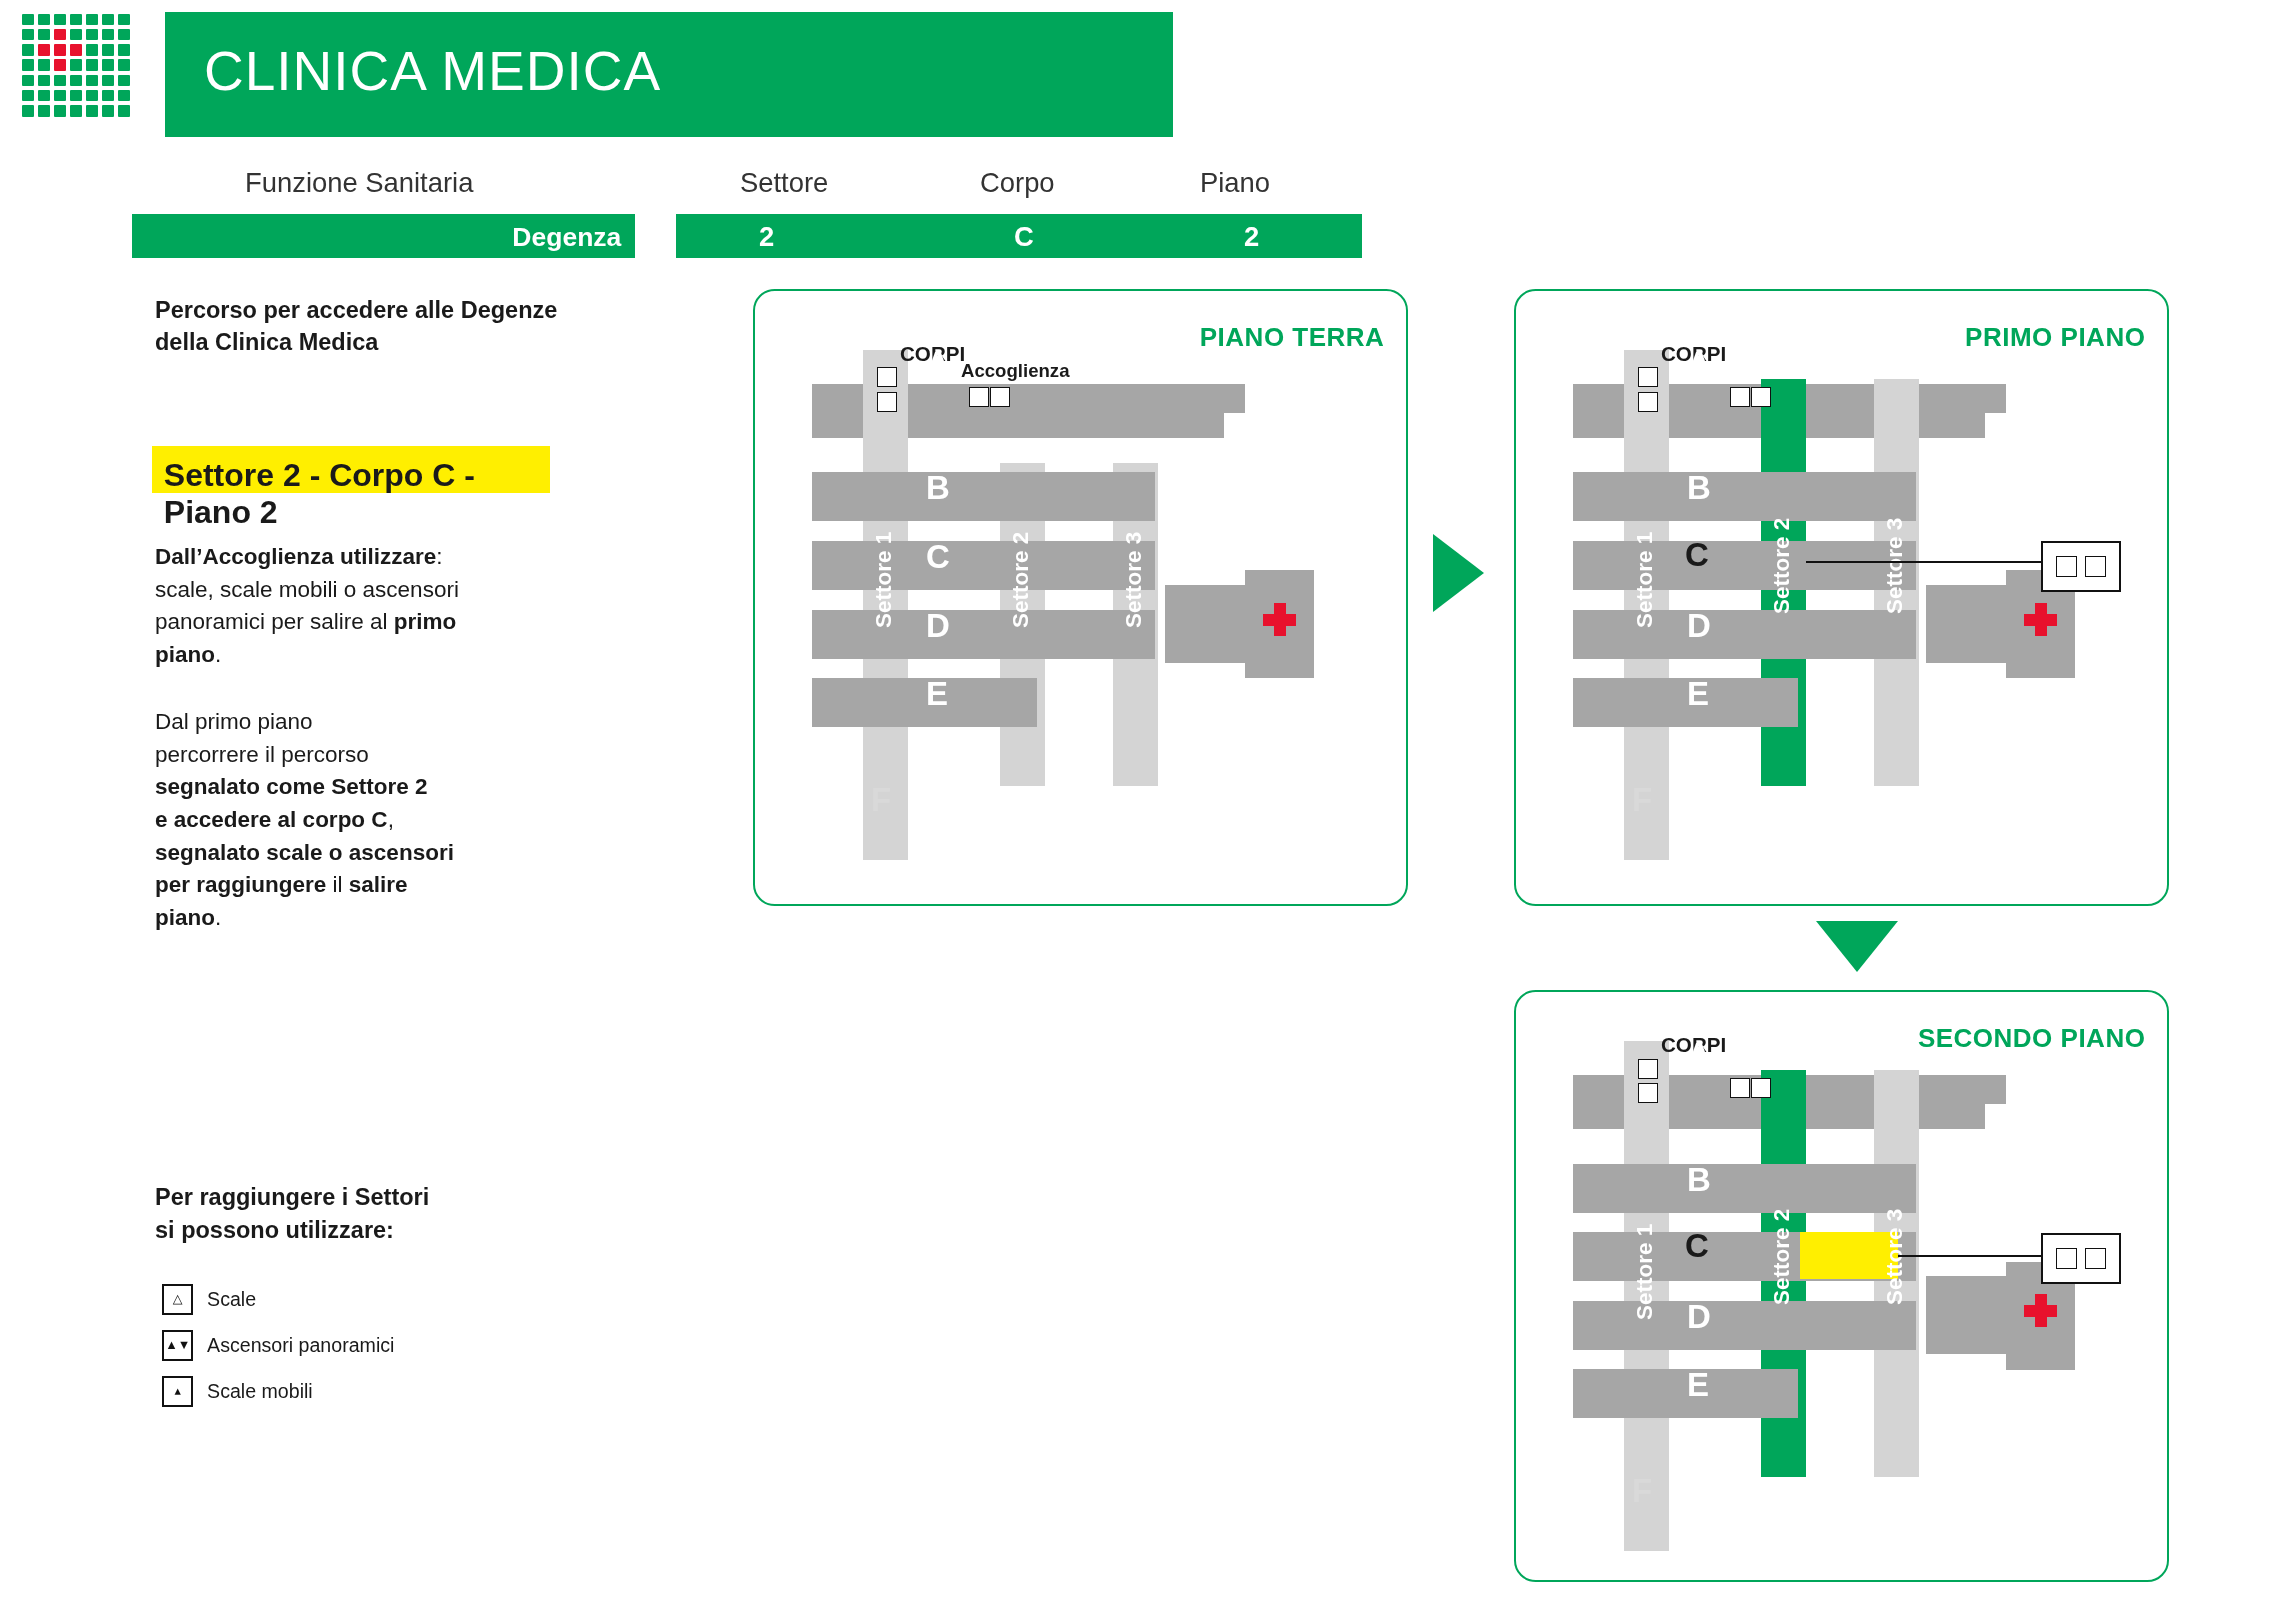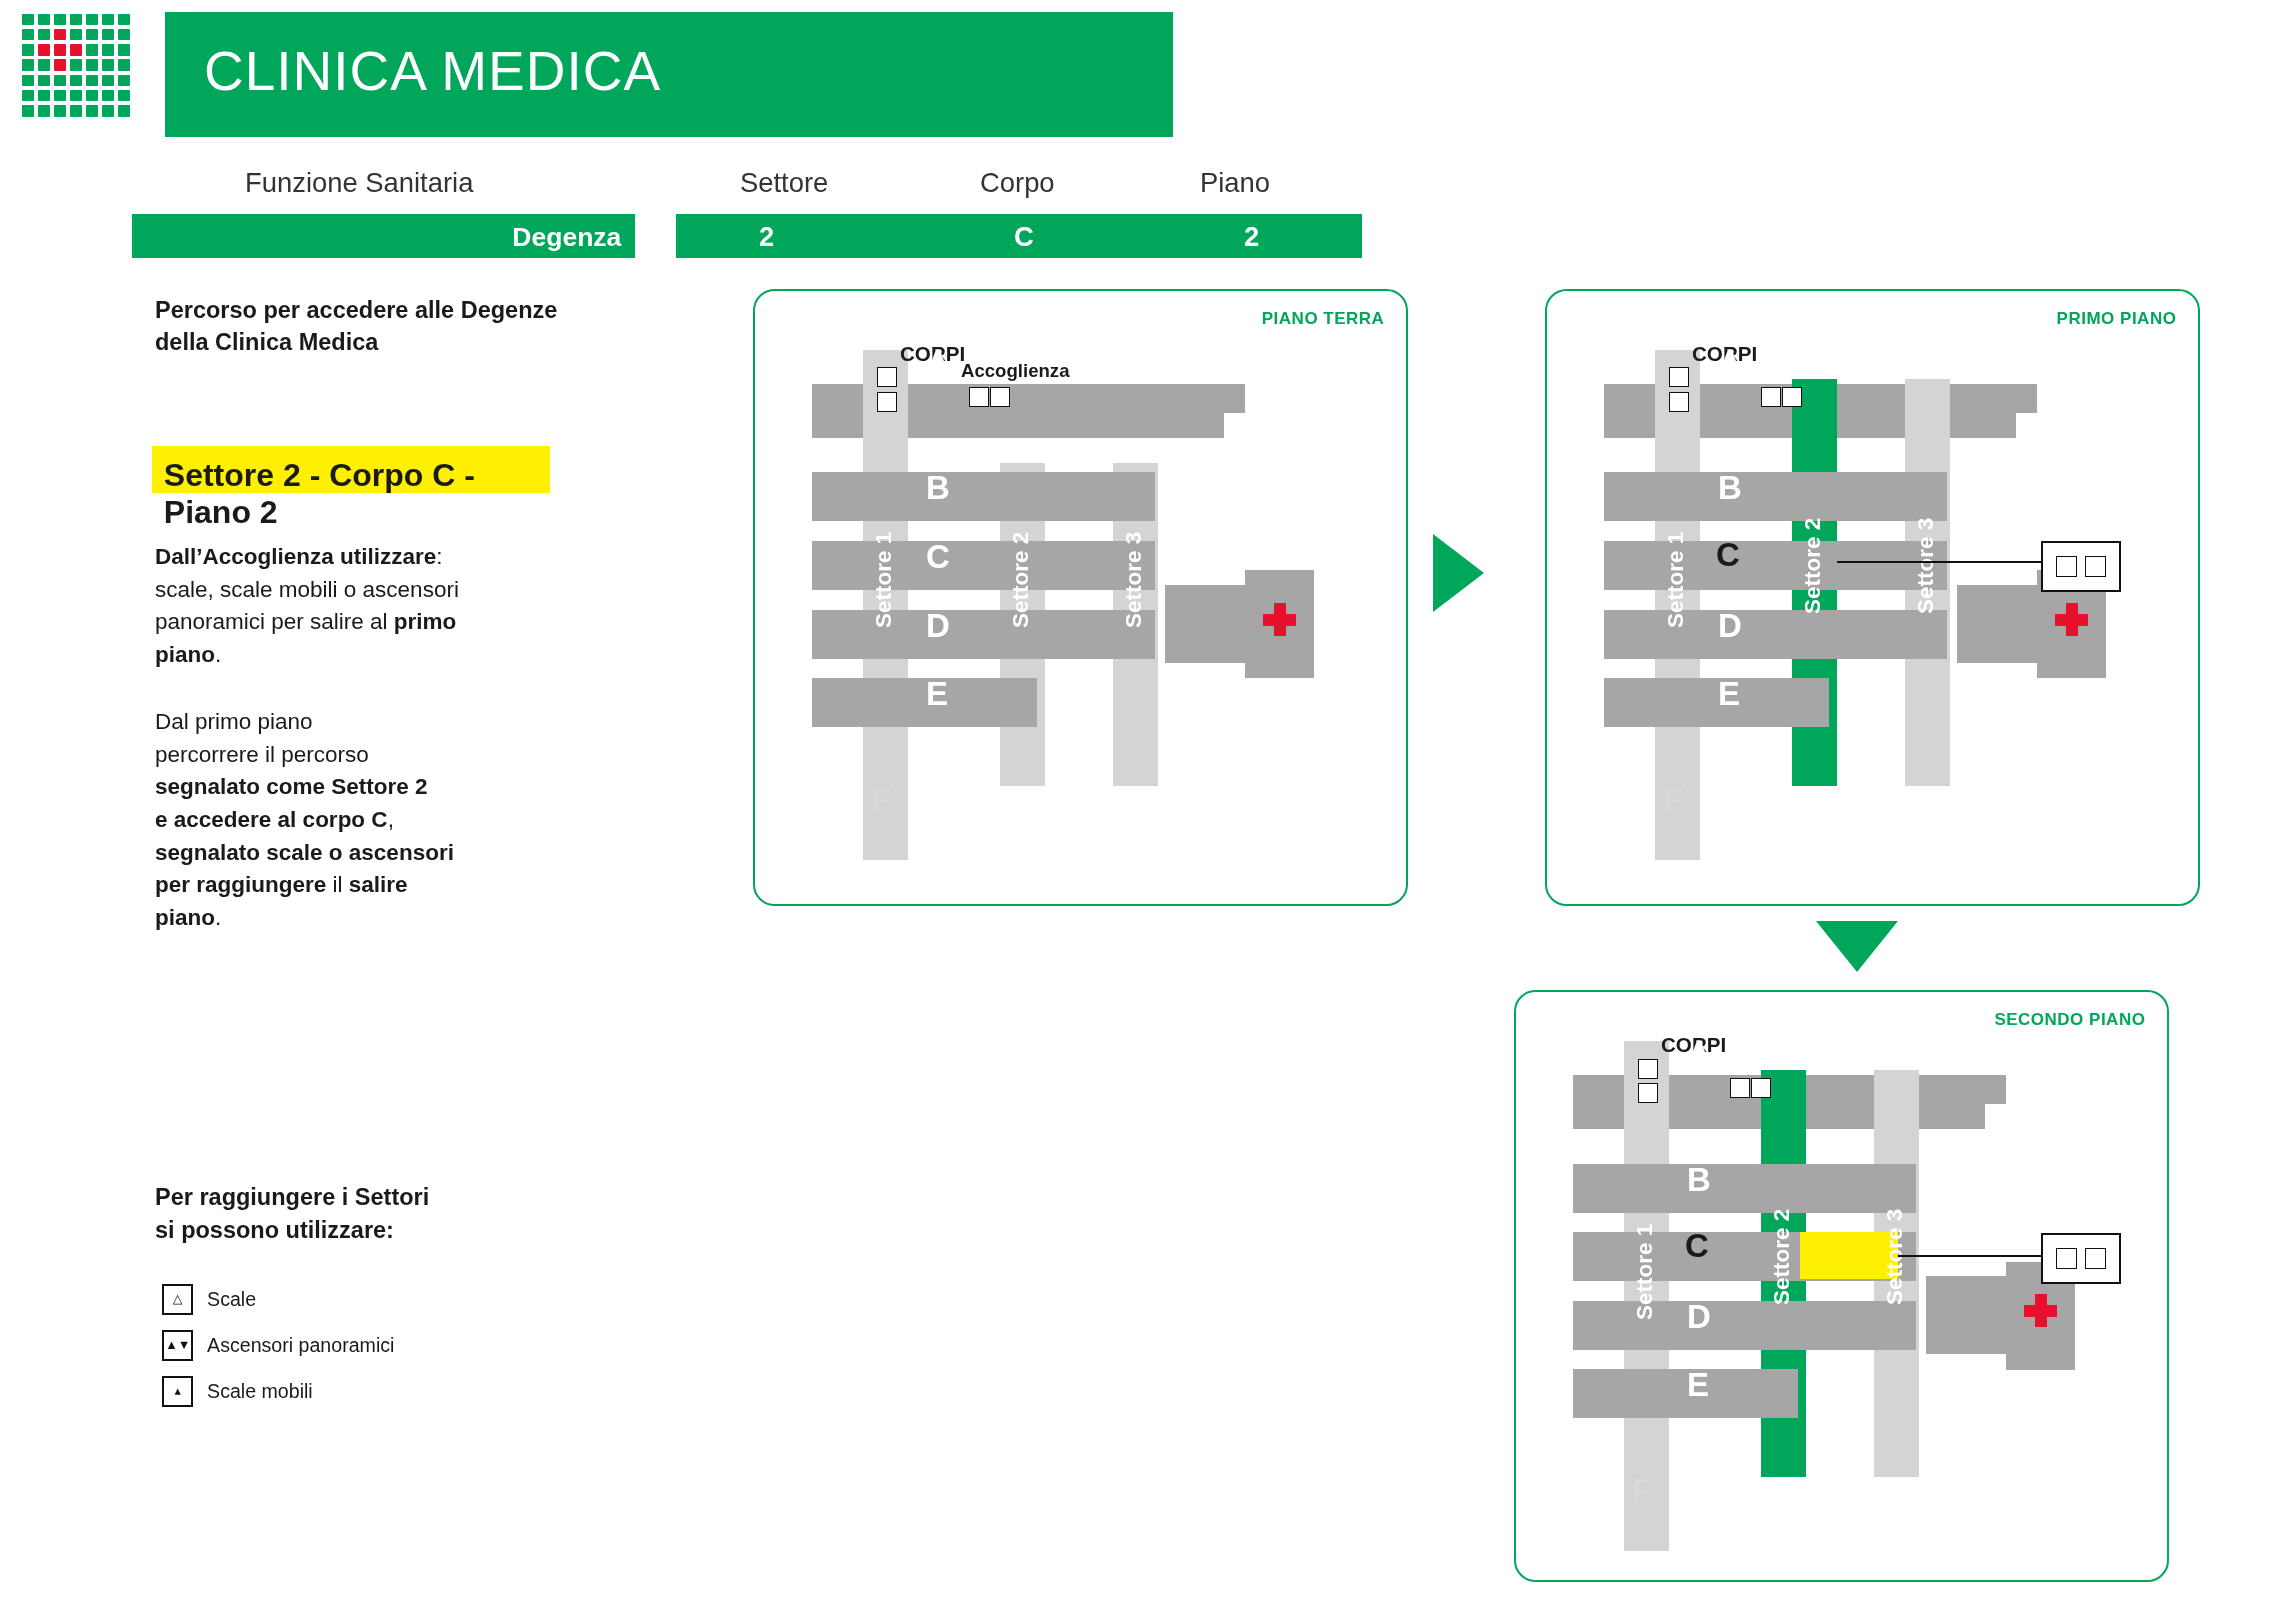--- a/index.html
+++ b/index.html
@@ -90,21 +90,21 @@
   }
   .legend-item .lbl{vertical-align:middle;}
   .li1{top:1284px;} .li2{top:1330px;} .li3{top:1376px;}
 
   
   .card{
     position:absolute;border:2.9px solid #00a65a;border-radius:21.6px;background:#fff;
     overflow:hidden;
   }
   .card-title{
-    position:absolute;right:21.6px;top:18px;color:#00a65a;font-weight:bold;font-size:17px;
+    position:absolute;right:21.6px;top:31px;color:#00a65a;font-weight:bold;font-size:26px;
     letter-spacing:0.5px;
   }
   .card-inner{position:absolute;left:0;top:0;width:100%;height:100%;}
   .blk{position:absolute;background:#a6a6a6;}
   .lightcol{position:absolute;background:#d4d4d4;}
   .greencol{position:absolute;background:#00a65a;}
   .vlabel{
     position:absolute;color:#ffffff;font-weight:bold;font-size:22.5px;
     writing-mode:vertical-rl;text-orientation:mixed;transform:rotate(180deg);
     text-align:center;letter-spacing:0px;
@@ -300,21 +300,21 @@
     <div class="corpo-letter" style="left:171px;top:178px;">B</div>
     <div class="corpo-letter" style="left:171px;top:247px;">C</div>
     <div class="corpo-letter" style="left:171px;top:316px;">D</div>
     <div class="corpo-letter" style="left:171px;top:384px;">E</div>
     <div class="corpo-letter grey" style="left:116px;top:490px;">F</div>
   </div>
 </div>
 
 <div class="arrow-right" style="left:1433px;top:534px;"></div>
 
-<div class="card" style="left:1514px;top:289px;width:651px;height:613px;margin-left:31px;">
+<div class="card" style="left:1514px;top:289px;width:651px;height:613px;">
   <div class="card-title">PRIMO PIANO</div>
   <div class="card-inner">
     <div class="blk" style="left:57px;top:93px;width:412px;height:54px;"></div>
     <div class="blk" style="left:431px;top:93px;width:59px;height:29px;"></div>
     <div class="lightcol" style="left:108px;top:59px;width:45px;height:510px;"></div>
     <div class="greencol" style="left:245px;top:88px;width:45px;height:407px;"></div>
     <div class="lightcol" style="left:358px;top:88px;width:45px;height:407px;"></div>
     <div class="blk" style="left:57px;top:181px;width:343px;height:49px;"></div>
     <div class="blk" style="left:57px;top:250px;width:343px;height:49px;"></div>
     <div class="blk" style="left:57px;top:319px;width:343px;height:49px;"></div>

